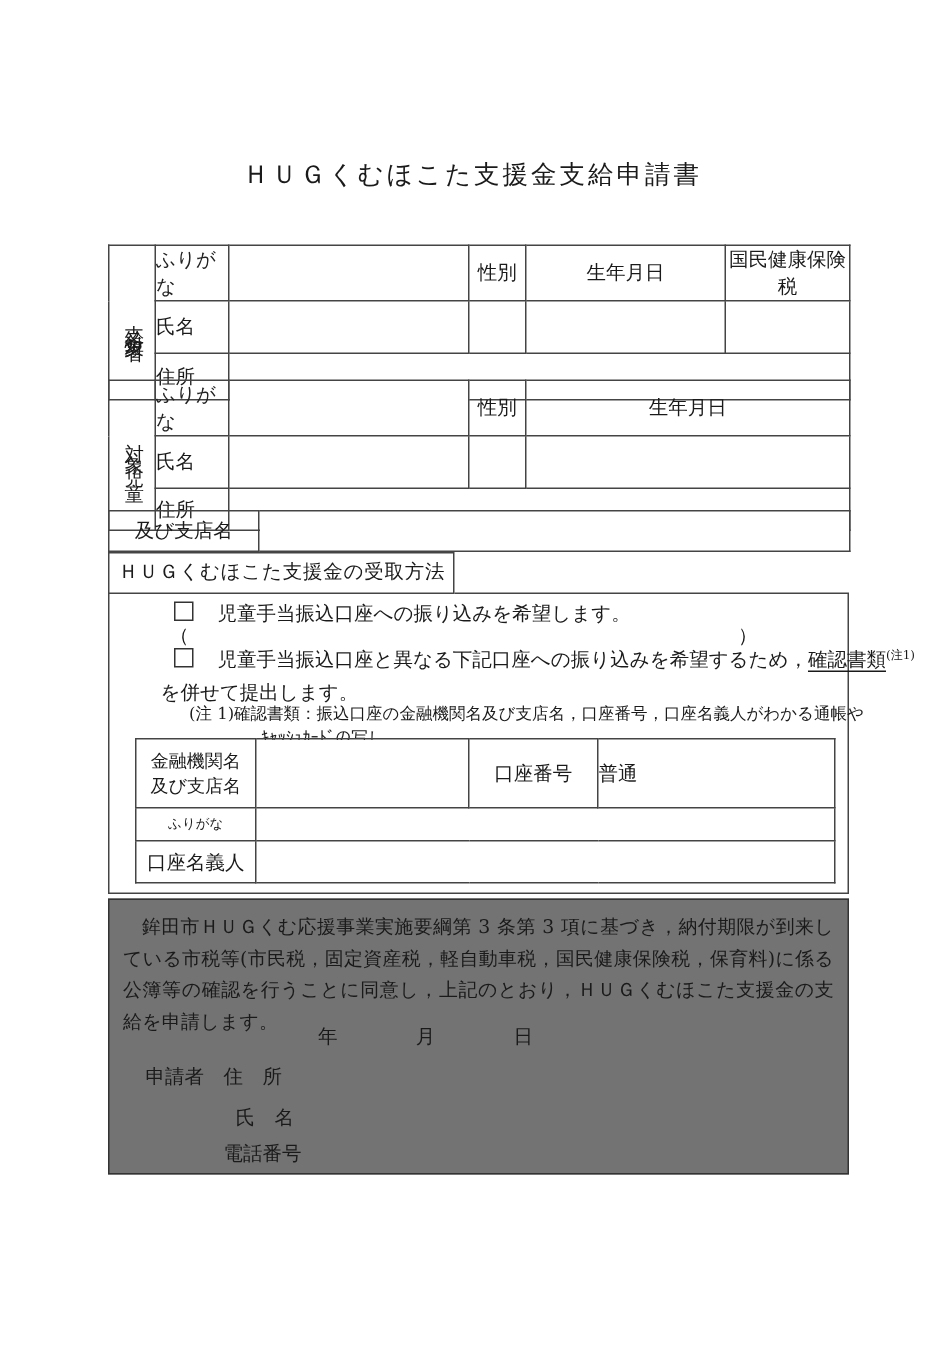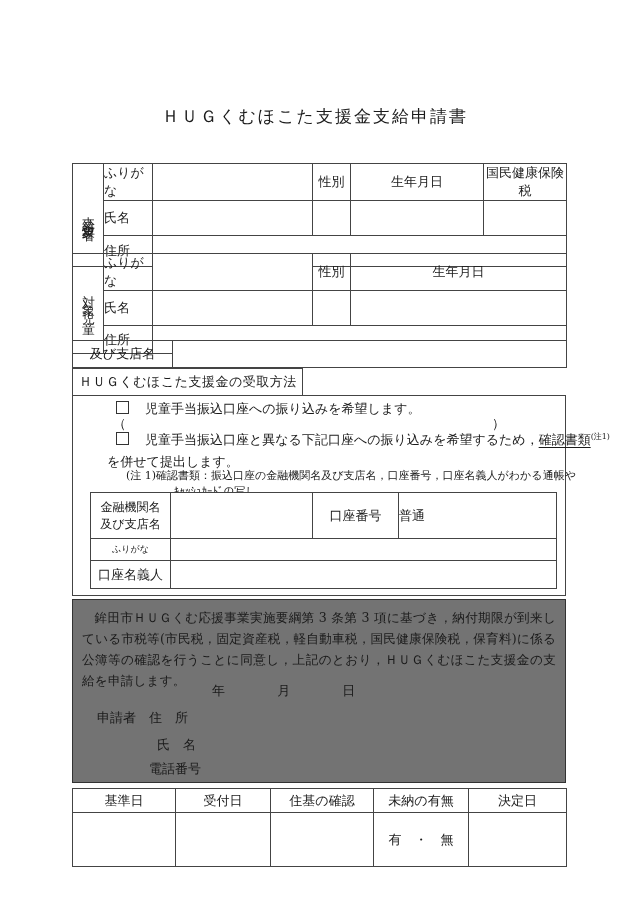--- a/index.html
+++ b/index.html
@@ -195,39 +195,14 @@
       <span>年</span>
       <span>月</span>
       <span>日</span>
     </div>
     <div class="app-label" style="left:11px;top:109px;margin-left:13px;">申請者</div>
     <div class="app-label" style="left:76px;top:109px;">住　所</div>
     <div class="app-label" style="left:84px;top:136px;">氏　名</div>
     <div class="app-label" style="left:76px;top:160px;">電話番号</div>
   </div>
 
-  <table class="tbl office" style="left:72px;top:788px;">
-    <colgroup>
-        <col style="width:103px">
-        <col style="width:95px">
-        <col style="width:103px">
-        <col style="width:95px">
-        <col style="width:98px">
-      </colgroup>
-    <tbody>
-        <tr style="height:24px">
-      <td>基準日</td>
-      <td>受付日</td>
-      <td>住基の確認</td>
-      <td>未納の有無</td>
-      <td>決定日</td>
-    </tr>
-    <tr style="height:54px">
-      <td class="blank"></td>
-      <td class="blank"></td>
-      <td class="blank"></td>
-      <td>有　・　無</td>
-      <td class="blank"></td>
-    </tr>
-  </tbody>
-    </table>
 
 </div>
 
 </body></html>

